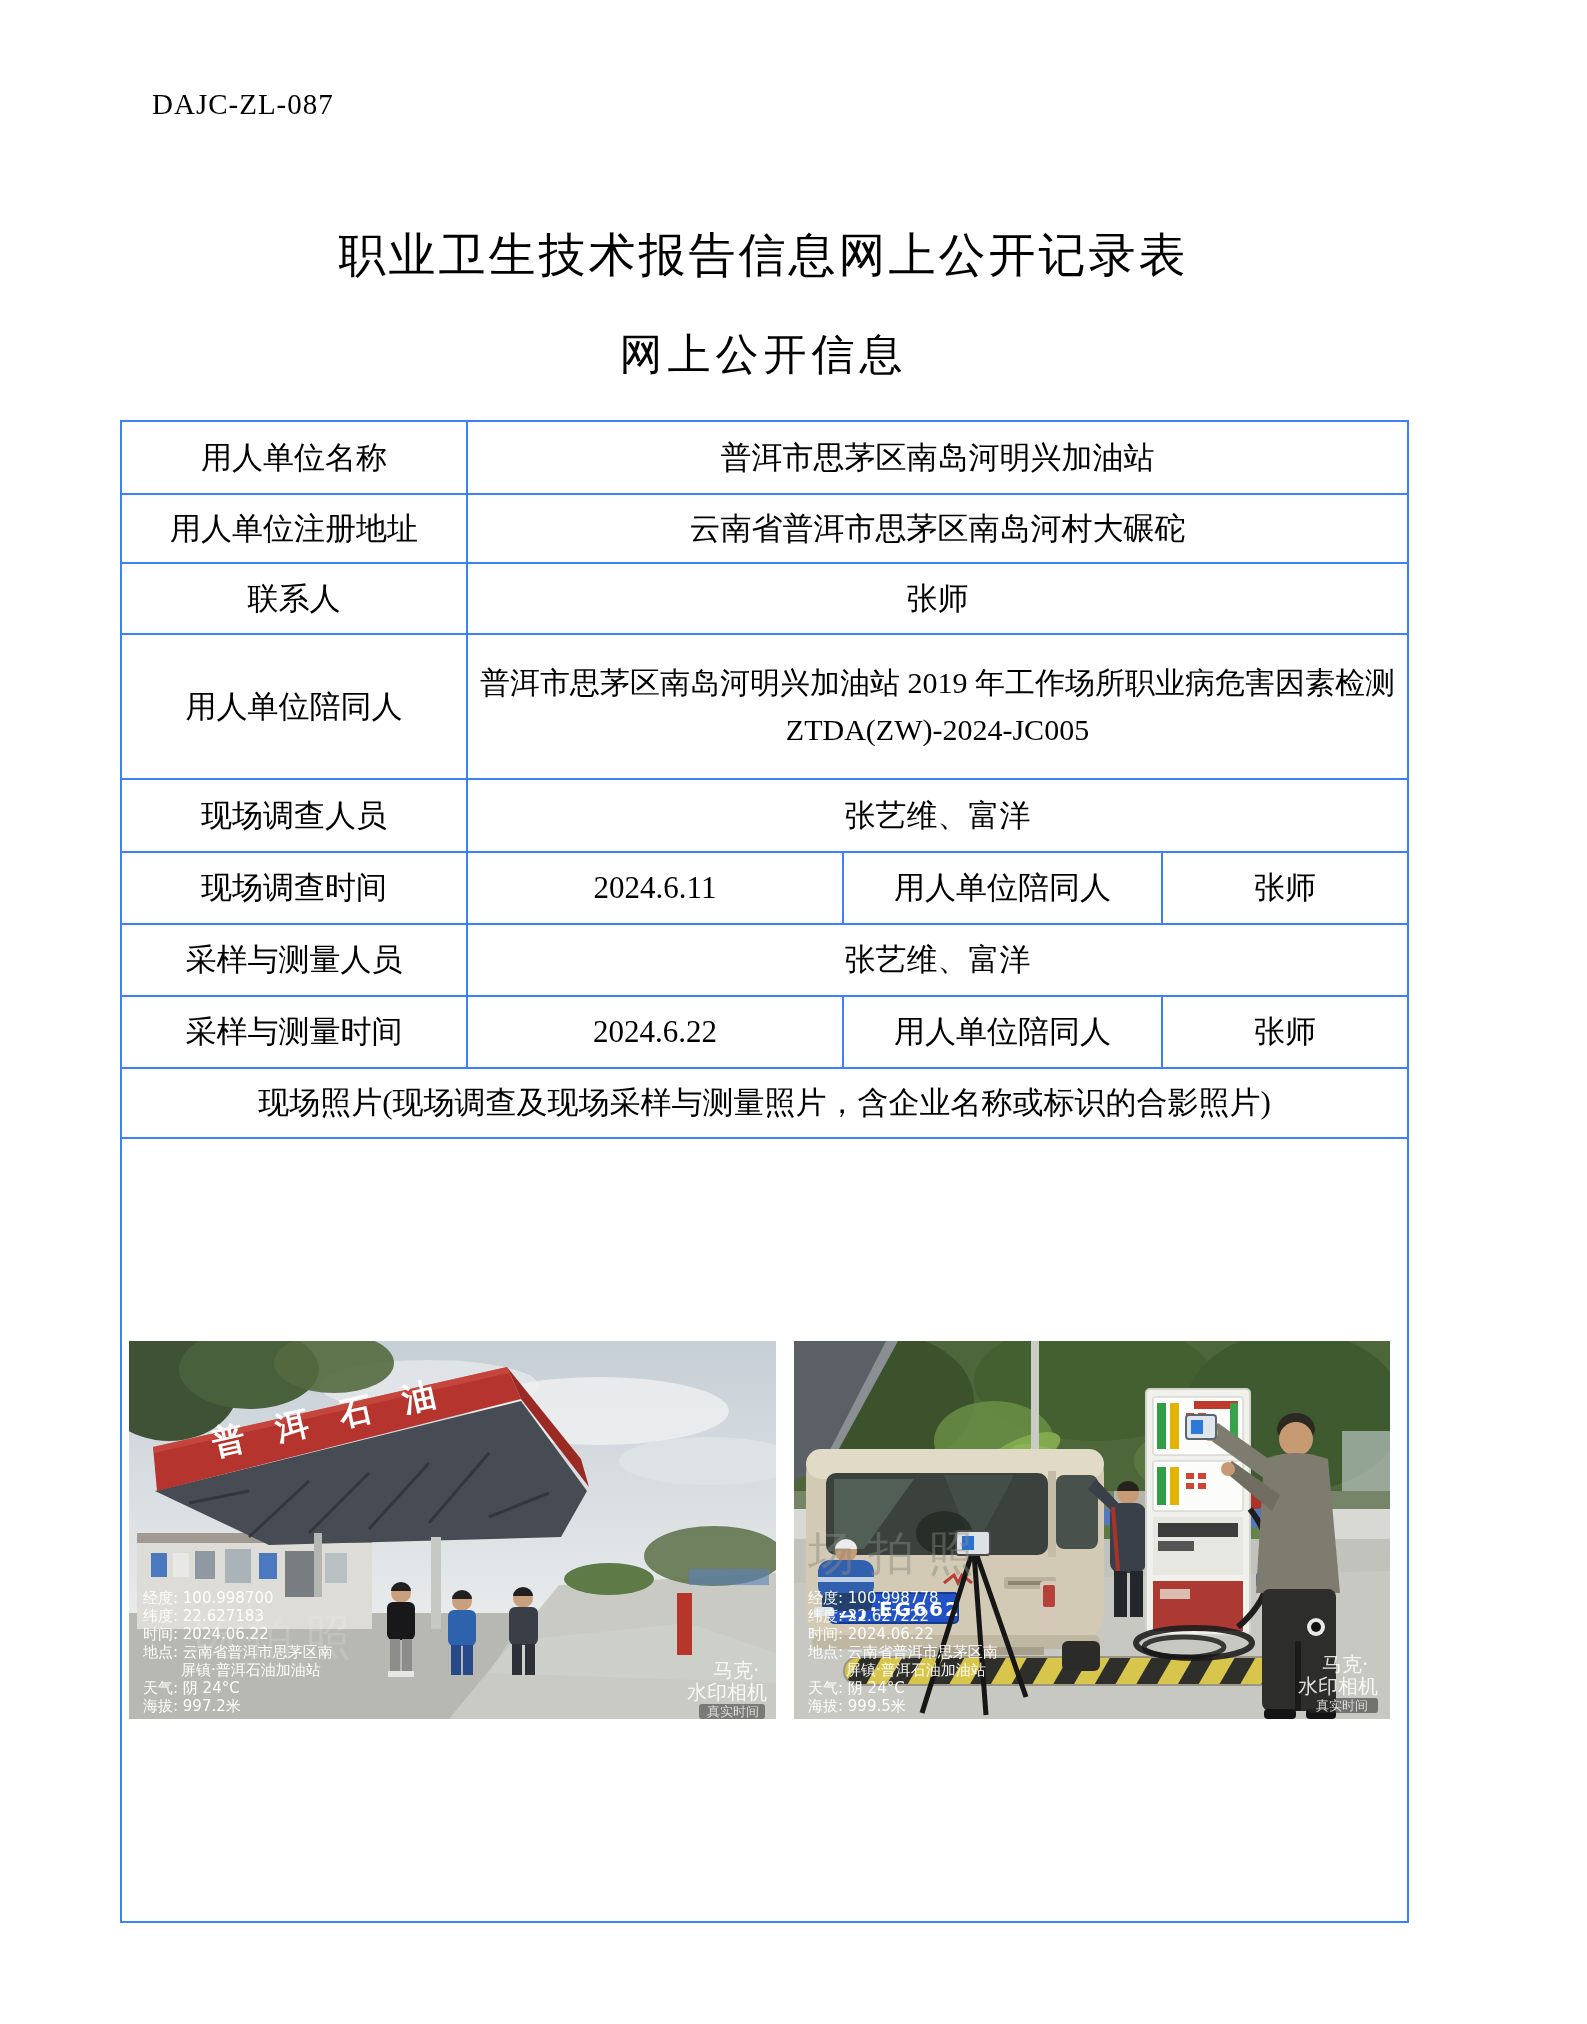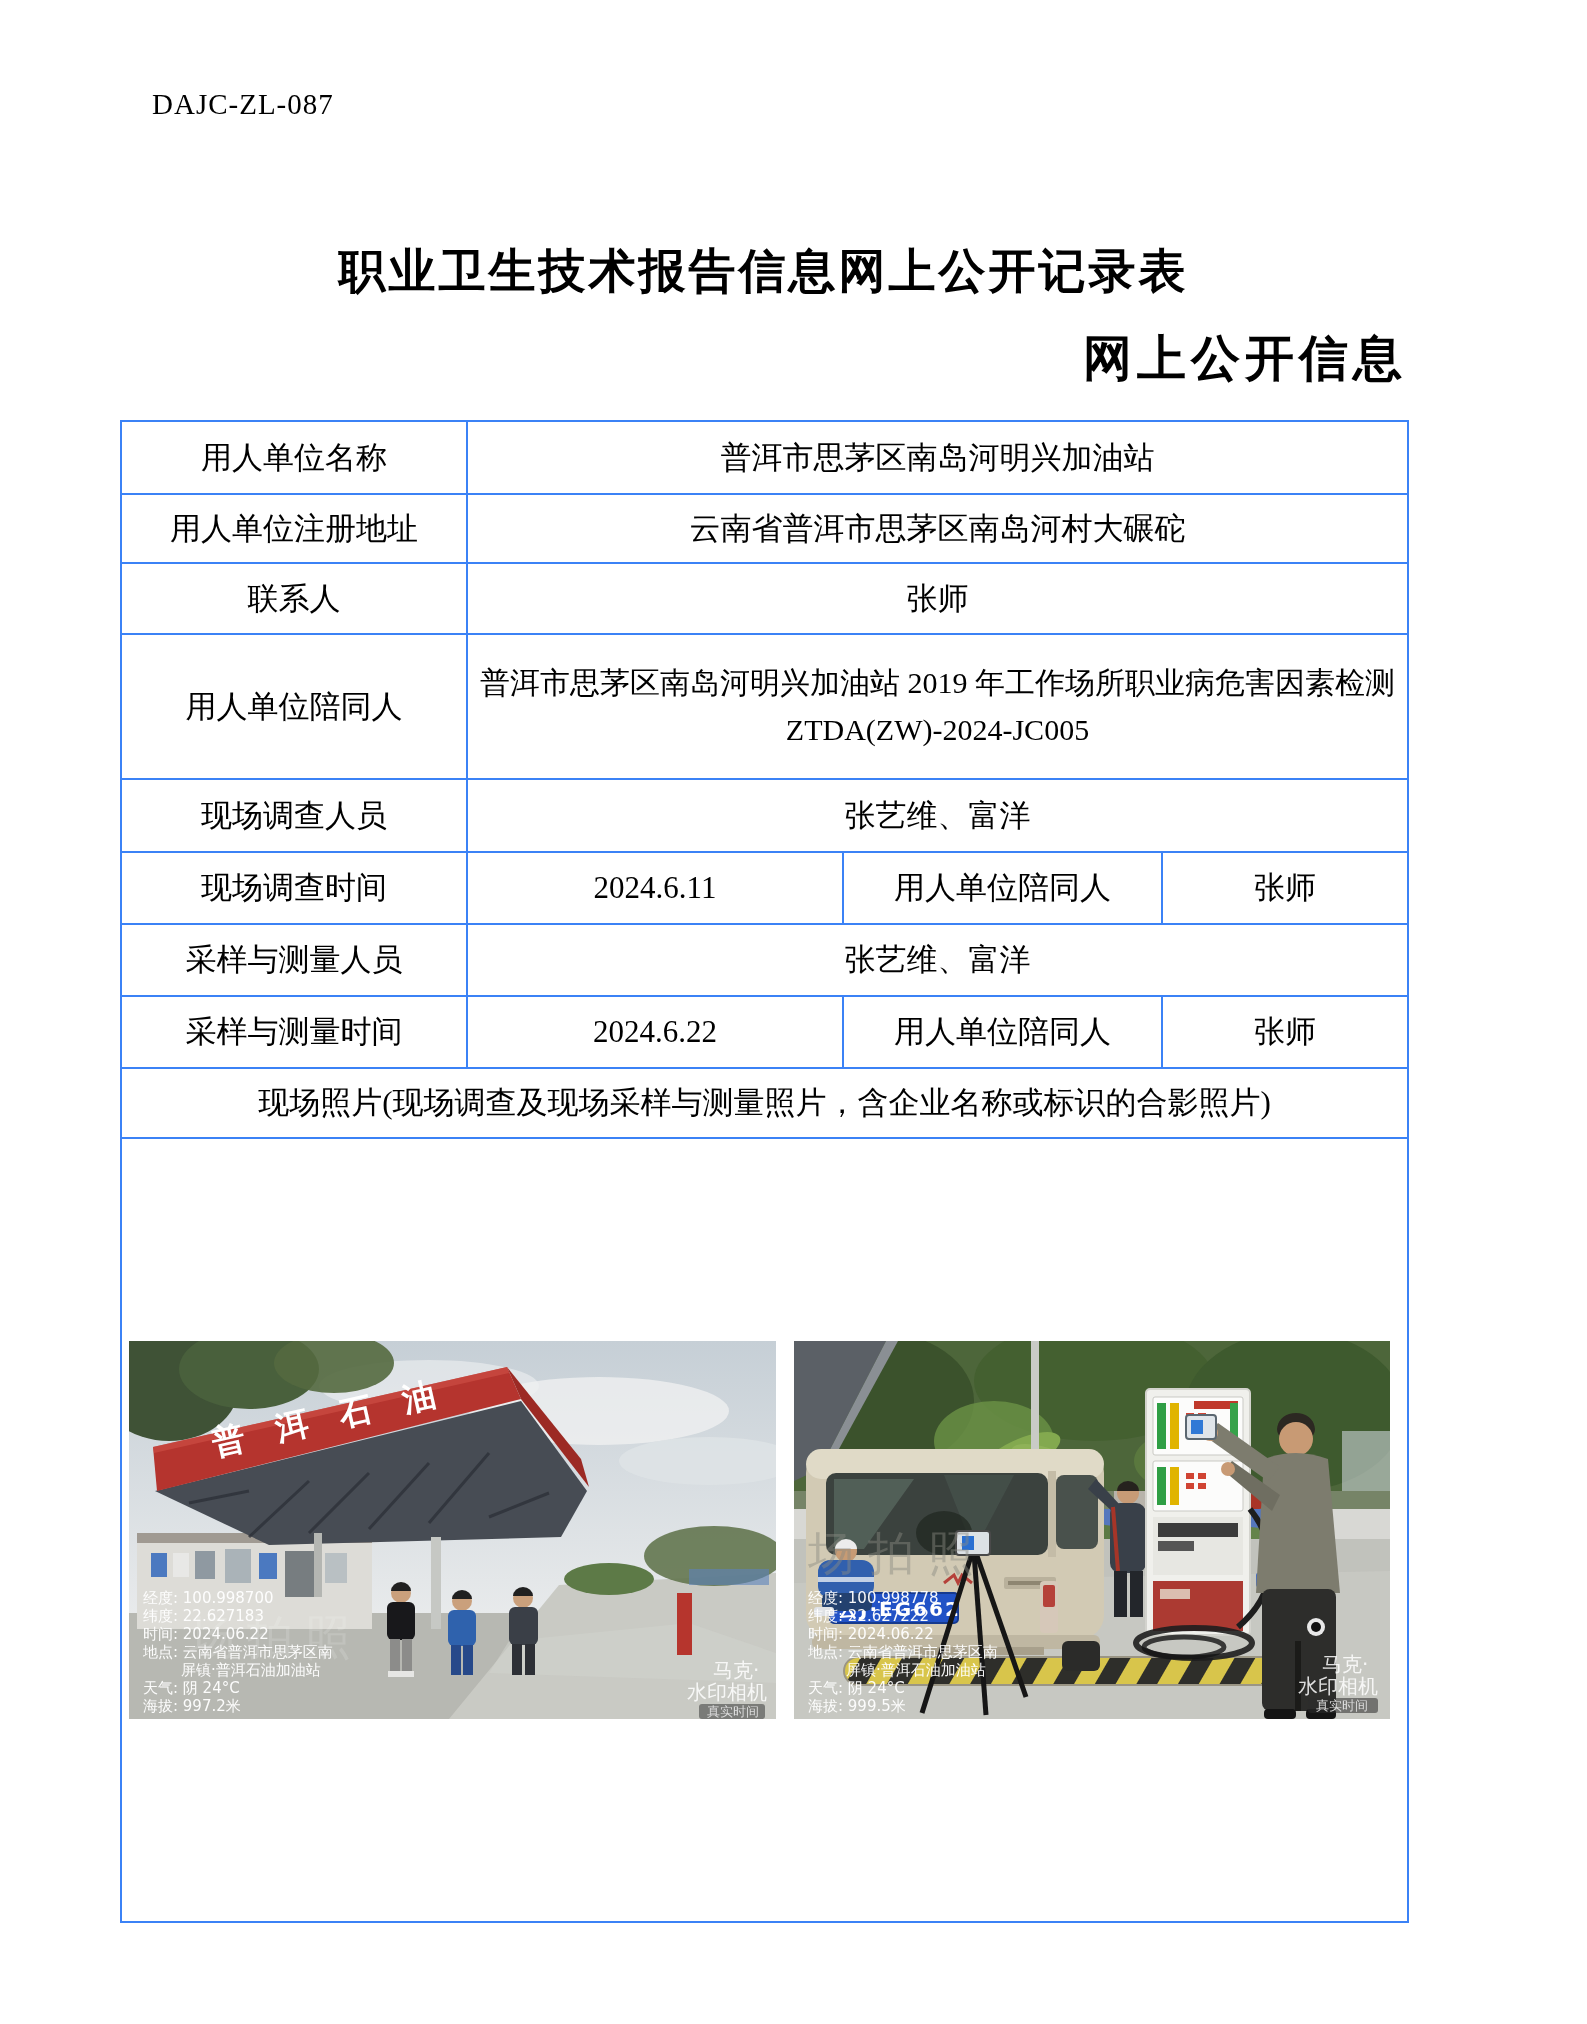--- a/index.html
+++ b/index.html
@@ -1,22 +1,22 @@
 <!DOCTYPE html>
 <html><head>
 <meta charset="utf-8">
 <style>
   html,body{margin:0;padding:0;background:#888;}
   .page{position:relative;width:1587px;height:2024px;background:#ffffff;margin:0 auto;
         font-family:"Liberation Serif","DejaVu Serif",serif;color:#000;overflow:hidden;}
   .doc-code{position:absolute;left:152px;top:88px;font-size:29px;letter-spacing:1px;}
-  .title{position:absolute;left:120px;top:240px;width:1287px;text-align:center;
-         font-size:47px;font-weight:bold;letter-spacing:3px;}
-  .subtitle{position:absolute;left:120px;top:326px;width:1287px;text-align:right;
-            font-size:49px;font-weight:bold;letter-spacing:5px;}
+  .title{position:absolute;left:120px;top:224px;width:1287px;text-align:center;
+         font-size:47px;font-weight:normal;letter-spacing:3px;}
+  .subtitle{position:absolute;left:120px;top:326px;width:1287px;text-align:center;
+            font-size:43px;font-weight:normal;letter-spacing:5px;}
   table.main{position:absolute;left:120px;top:420px;width:1287px;border-collapse:collapse;table-layout:fixed;}
   table.main td{border:2px solid #3b82f6;font-size:31px;text-align:center;vertical-align:middle;
                 padding:0 6px;box-sizing:border-box;overflow:hidden;}
   td.report-cell div{line-height:1.55;font-size:30px;}
   td.photos-header{text-align:left;padding-left:8px;}
   td.photos-cell{vertical-align:top;text-align:left;padding:14px 0 0 8px;}
   .photo{display:inline-block;vertical-align:top;margin-right:10px;}
   svg text{font-family:"DejaVu Sans","Liberation Sans",sans-serif;}
   svg text.ovl{font-size:15px;fill:#ffffff;opacity:0.96;}
   svg text.wm{fill:#ffffff;opacity:0.85;font-size:20px;}

